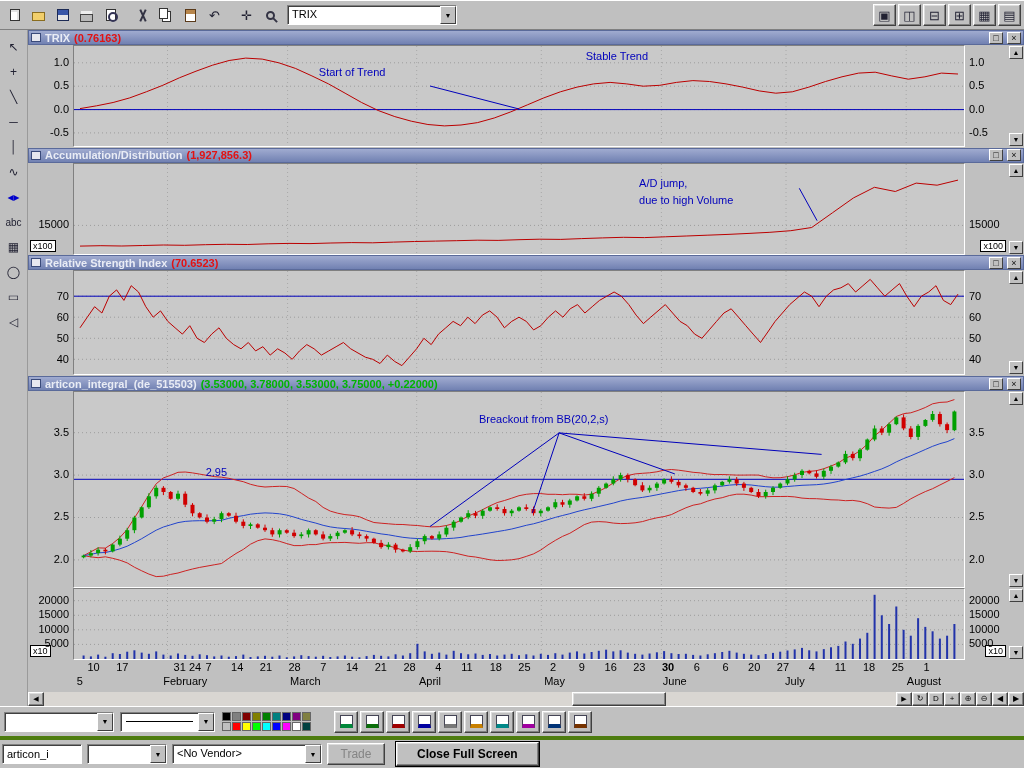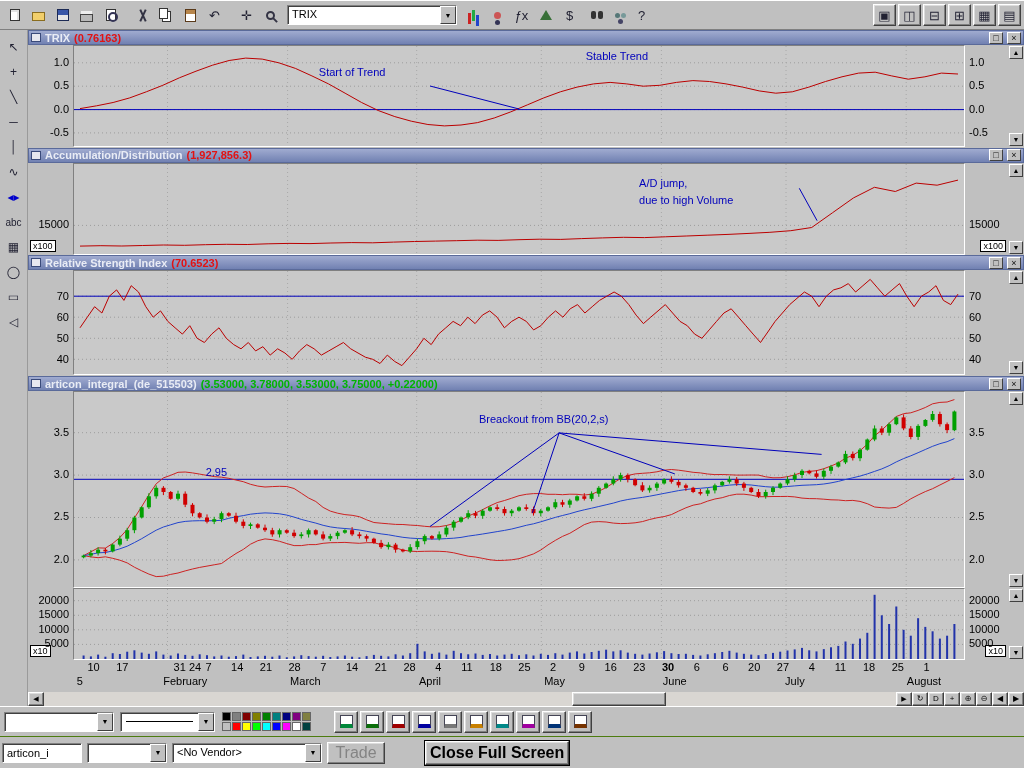--- a/index.html
+++ b/index.html
@@ -70,26 +70,26 @@
   
   .toolbar2{height:30px;display:flex;align-items:center;gap:6px;padding:2px 4px;border-top:1px solid #fff}
   .combo-sm{width:110px;height:20px}
   .combo-line{width:95px;height:20px}
   .line-sample{flex:1;display:flex;align-items:center;padding:0 5px}
   .line-sample i{display:block;width:100%;height:1px;background:#000}
   .palette{display:grid;grid-template-columns:repeat(9,9px);grid-auto-rows:9px;gap:1px;padding:1px}
   .swatch{width:9px;height:9px;border:1px solid #666}
   .t2btn{width:24px;height:22px;display:flex;align-items:center;justify-content:center}
   
-  .bottombar{height:32px;display:flex;align-items:center;gap:5px;padding:3px 2px;border-top:1px solid #4d7c0f}
+  .bottombar{height:32px;display:flex;align-items:center;gap:5px;padding:3px 2px;border-top:4px solid #4d7c0f}
   .sym-input{width:80px;height:20px;padding:2px 4px;font-family:"Liberation Sans",sans-serif;font-size:11px;background:#fff;border:1px solid;border-color:#808080 #ffffff #ffffff #808080;box-shadow:inset 1px 1px 0 #404040}
   .combo-b1{width:80px;height:20px}
   .combo-vendor{width:150px;height:20px}
-  .trade-btn{width:58px;height:22px;color:#848484;font-size:16px;display:flex;align-items:center;justify-content:center}
-  .close-btn{height:24px;padding:0 4px;font-weight:bold;font-size:16px;display:flex;align-items:center;justify-content:center;box-shadow:0 0 0 1px #000,inset -1px -1px 0 #808080,inset 1px 1px 0 #dcdcdc;margin-left:35px}
+  .trade-btn{width:58px;height:22px;color:#848484;font-size:12px;display:flex;align-items:center;justify-content:center}
+  .close-btn{height:24px;padding:0 20px;font-weight:bold;font-size:12px;display:flex;align-items:center;justify-content:center;box-shadow:0 0 0 1px #000,inset -1px -1px 0 #808080,inset 1px 1px 0 #dcdcdc;margin-left:6px}
 </style>
 </head>
 <body>
 
 <div class="app">
 
   <div class="toolbar-top">
     <span id="tb-left" style="display:flex;gap:1px">
         <span class="ti">
           <span class="ic-page"></span>
@@ -120,40 +120,20 @@
         <span class="tsep"></span>
         <span class="ti">✛</span>
         <span class="ti">
           <span class="ic-zoom"></span>
         </span>
       </span>
     <div class="combo indicator-combo">
       <span class="combo-val">TRIX</span>
       <span class="combo-btn">▼</span>
     </div>
-    <span id="tb-mid" style="display:flex;gap:1px">
-        <span class="ti">
-          <span class="ic-bars"></span>
-        </span>
-        <span class="ti">
-          <span class="ic-user"></span>
-        </span>
-        <span class="ti">ƒx</span>
-        <span class="ti">
-          <span class="ic-mountain"></span>
-        </span>
-        <span class="ti">$</span>
-        <span class="ti">
-          <span class="ic-binoc"></span>
-        </span>
-        <span class="ti">
-          <span class="ic-users"></span>
-        </span>
-        <span class="ti">?</span>
-      </span>
     <span class="tb-spacer"></span>
     <span id="tb-right" style="display:flex;gap:2px">
         <span class="ti btn3d">▣</span>
         <span class="ti btn3d">◫</span>
         <span class="ti btn3d">⊟</span>
         <span class="ti btn3d">⊞</span>
         <span class="ti btn3d">▦</span>
         <span class="ti btn3d">▤</span>
       </span>
   </div>

